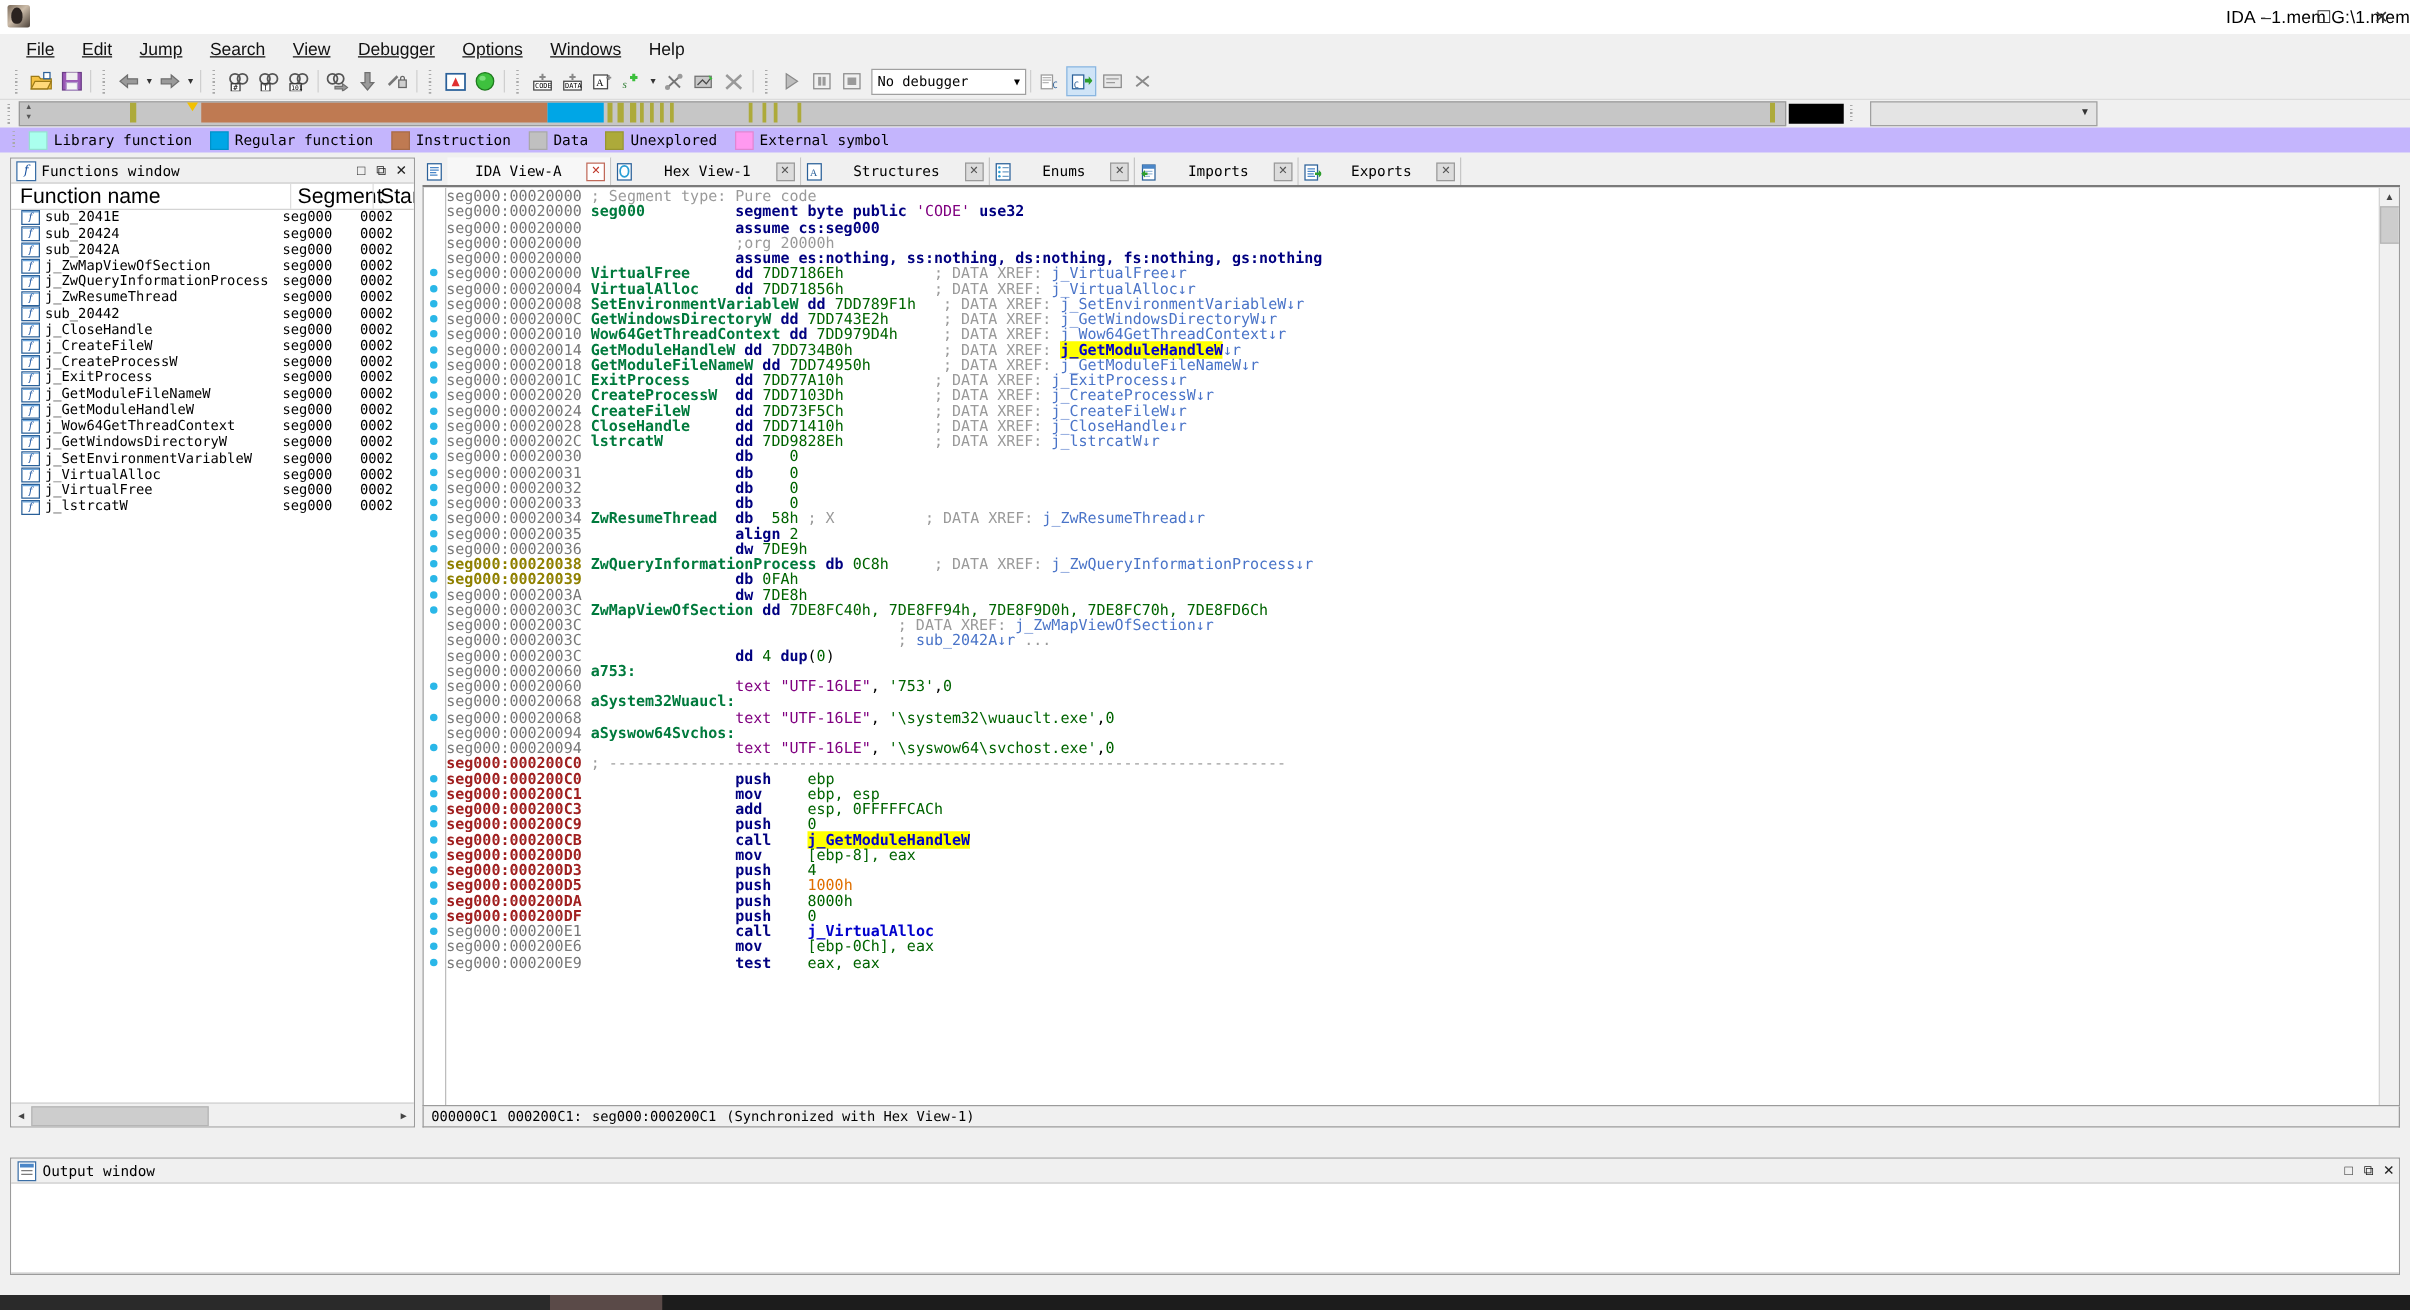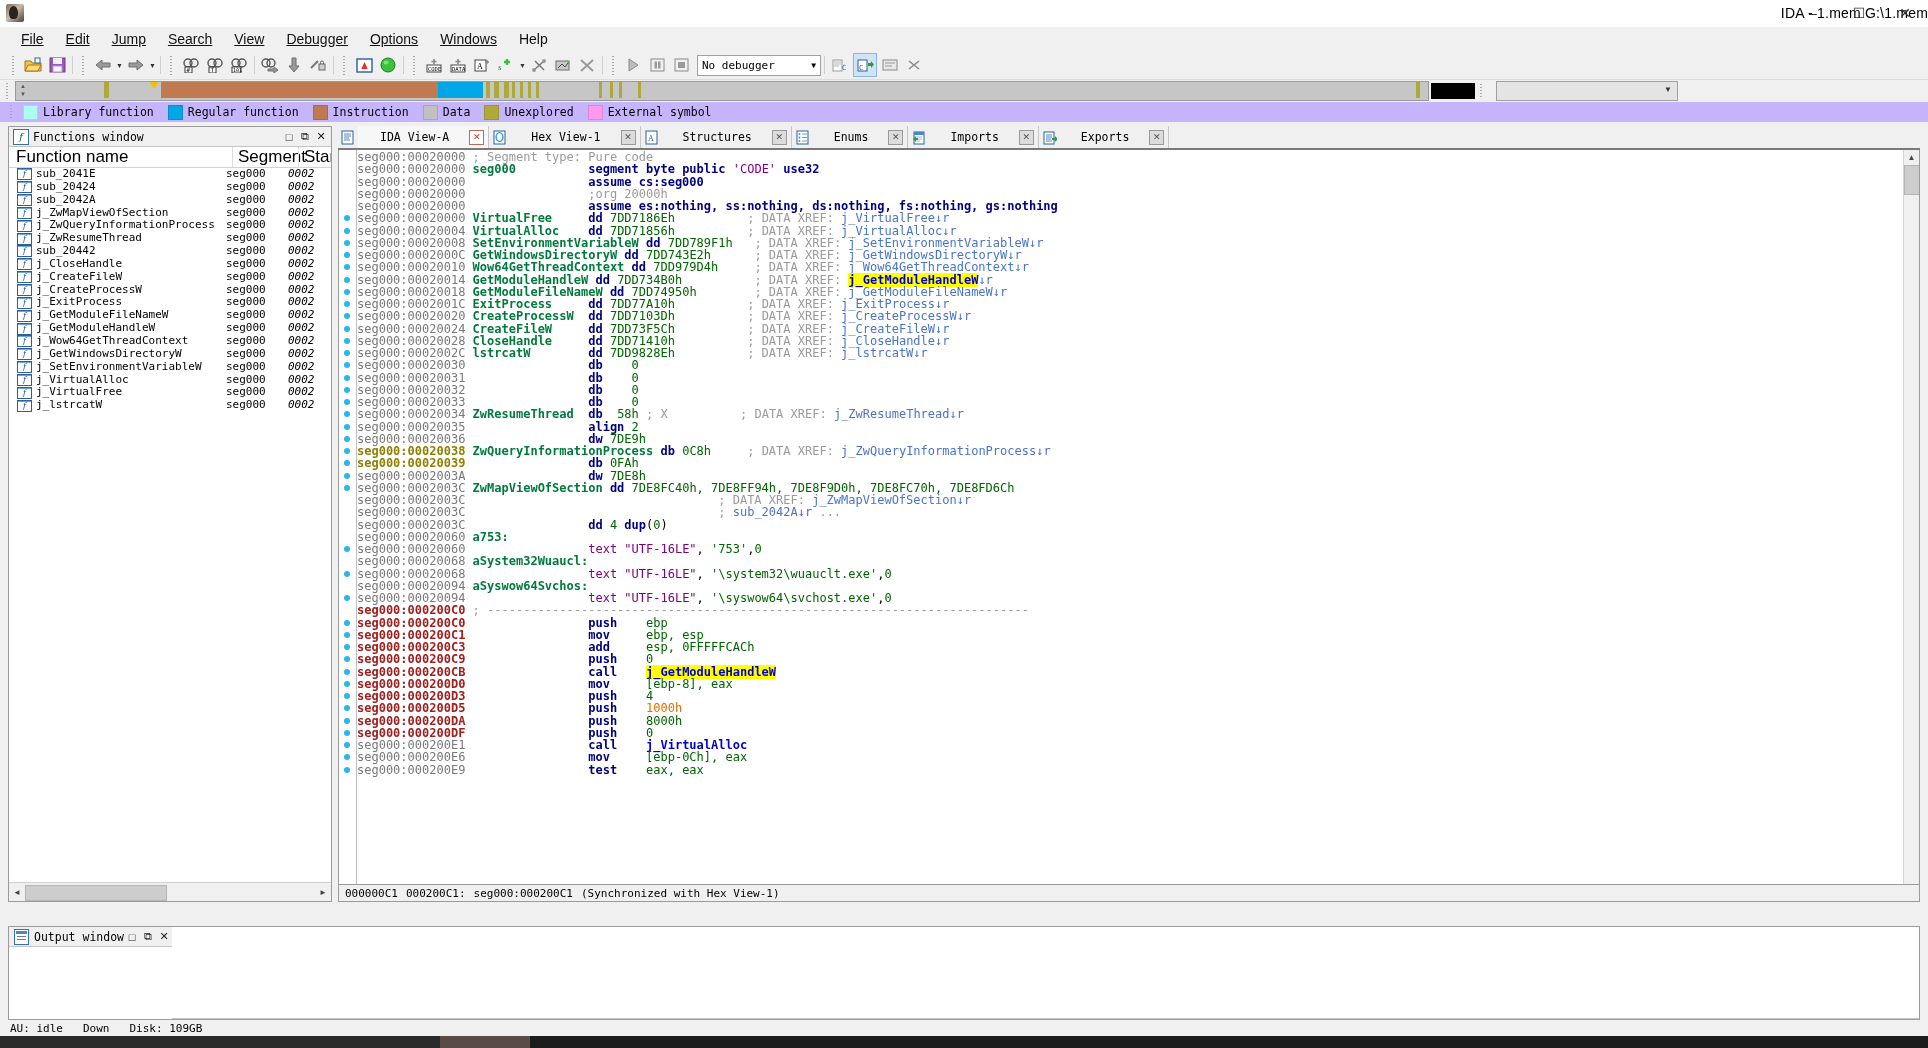--- a/index.html
+++ b/index.html
@@ -97,21 +97,21 @@
   .fw-head .c3{flex:1;border-left:1px solid #dedede;padding-left:5px;overflow:hidden;}
   .fw-body{flex:1;overflow:hidden;background:#fff;}
   .fw-row{height:12.85px;display:flex;align-items:center;
           font-family:"DejaVu Sans Mono",monospace;font-size:11px;line-height:12.85px;}
   .fi{width:13px;height:10px;margin:0 4px 0 8px;background:#fff;border:1px solid #2a6099;
       font-family:"DejaVu Serif",serif;font-style:italic;font-size:8px;color:#1a53a0;
       display:flex;align-items:center;justify-content:center;line-height:1;
       box-shadow:inset 0 1px 0 #6ea8de;flex:0 0 auto;}
   .fw-name{width:190px;white-space:nowrap;overflow:hidden;}
   .fw-seg{width:62px;}
-  .fw-start{flex:1;font-style:italic;}
+  .fw-start{flex:1;}
   .fw-scroll{height:18px;background:#f0f0f0;border-top:1px solid #d0d0d0;display:flex;align-items:center;}
   .sc-arrow{width:16px;height:16px;display:flex;align-items:center;justify-content:center;
             font-size:8px;color:#444;background:#f0f0f0;}
   .sc-track{flex:1;height:14px;background:#f0f0f0;position:relative;}
   .sc-thumb{position:absolute;left:0;top:0;height:14px;width:140px;background:#cdcdcd;border:1px solid #b5b5b5;}
 
   
   .mainwin{position:absolute;left:338px;right:8px;top:0;bottom:20px;display:flex;flex-direction:column;}
   .tabstrip{height:22px;background:#f0f0f0;display:flex;align-items:stretch;
             border-bottom:2px solid #7a7a7a;}
@@ -152,21 +152,21 @@
                 border-left:1px solid #d4d4d4;}
   .cv-arrow{width:15px;height:15px;display:flex;align-items:center;justify-content:center;
             font-size:8px;color:#444;}
   .cv-thumb{position:absolute;left:0;top:15px;width:15px;height:28px;background:#cdcdcd;border:1px solid #b5b5b5;}
   .statusline{height:16px;background:#f0f0f0;border:1px solid #9b9b9b;border-top:none;
               font-family:"DejaVu Sans Mono",monospace;font-size:11px;
               display:flex;align-items:center;padding-left:6px;gap:8px;}
 
   
   .outwin{position:absolute;left:8px;right:8px;bottom:28px;height:92px;
-          background:#fff;border:1px solid #9b9b9b;display:flex;flex-direction:row;}
+          background:#fff;border:1px solid #9b9b9b;display:flex;flex-direction:column;}
   .out-head{height:19px;background:#f0f0f0;border-bottom:1px solid #c4c4c4;display:flex;align-items:center;}
   .out-ico{width:13px;height:14px;margin:0 5px 0 5px;background:#fff;border:1px solid #3a6ea5;
            position:relative;flex:0 0 auto;}
   .out-ico:before{content:"";position:absolute;left:1px;top:1px;right:1px;height:3px;background:#4a86c8;}
   .out-ico:after{content:"";position:absolute;left:2px;top:6px;right:2px;height:1px;
            background:#7a7a7a;box-shadow:0 3px 0 #7a7a7a;}
   .out-body{flex:1;background:#fff;border-bottom:1px solid #c4c4c4;padding:2px 0 0 4px;overflow:hidden;}
   .out-line{font-family:"DejaVu Sans Mono",monospace;font-size:12px;line-height:15px;color:#000;}
   .out-input-row{height:26px;display:flex;align-items:center;background:#f0f0f0;}
   .idc-btn{width:40px;height:21px;margin:0 3px 0 5px;background:#e6e6e6;border:1px solid #8d8d8d;
@@ -722,24 +722,19 @@
       <div class="out-ico"></div>
       <div class="panel-ttl">Output window</div>
       <div class="panel-btn">□</div>
       <div class="panel-btn">⧉</div>
       <div class="panel-btn">✕</div>
     </div>
     <div class="out-body">
     </div>
   </div>
 
-  <div class="statusbar">
-    <div class="sb">AU: idle</div>
-    <div class="sb">Down</div>
-    <div class="sb">Disk: 109GB</div>
-  </div>
 
   <div class="taskbar">
     <div class="tb-seg" style="left:0;width:440px;background:#2a2a2a;"></div>
     <div class="tb-seg" style="left:440px;width:90px;background:#5a4a48;"></div>
     <div class="tb-seg" style="left:530px;width:1398px;background:#1c1c1c;"></div>
   </div>
 </div>
 
 </body></html>

